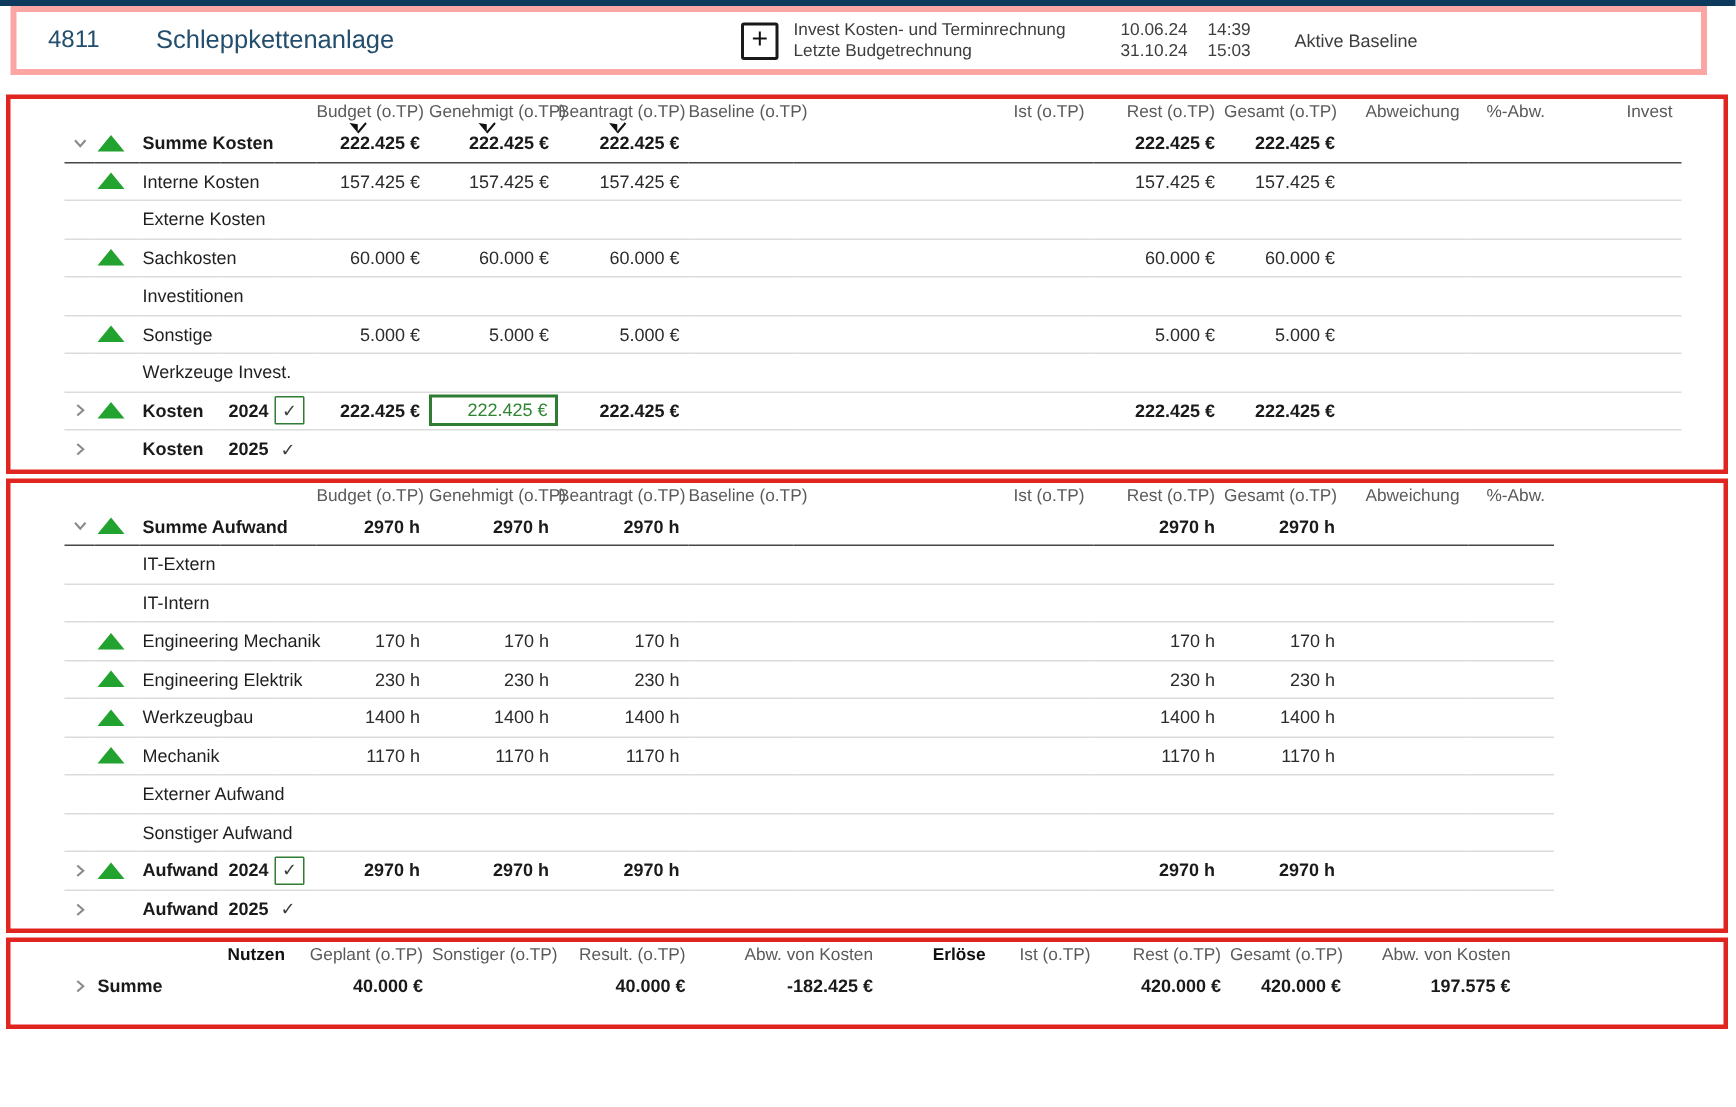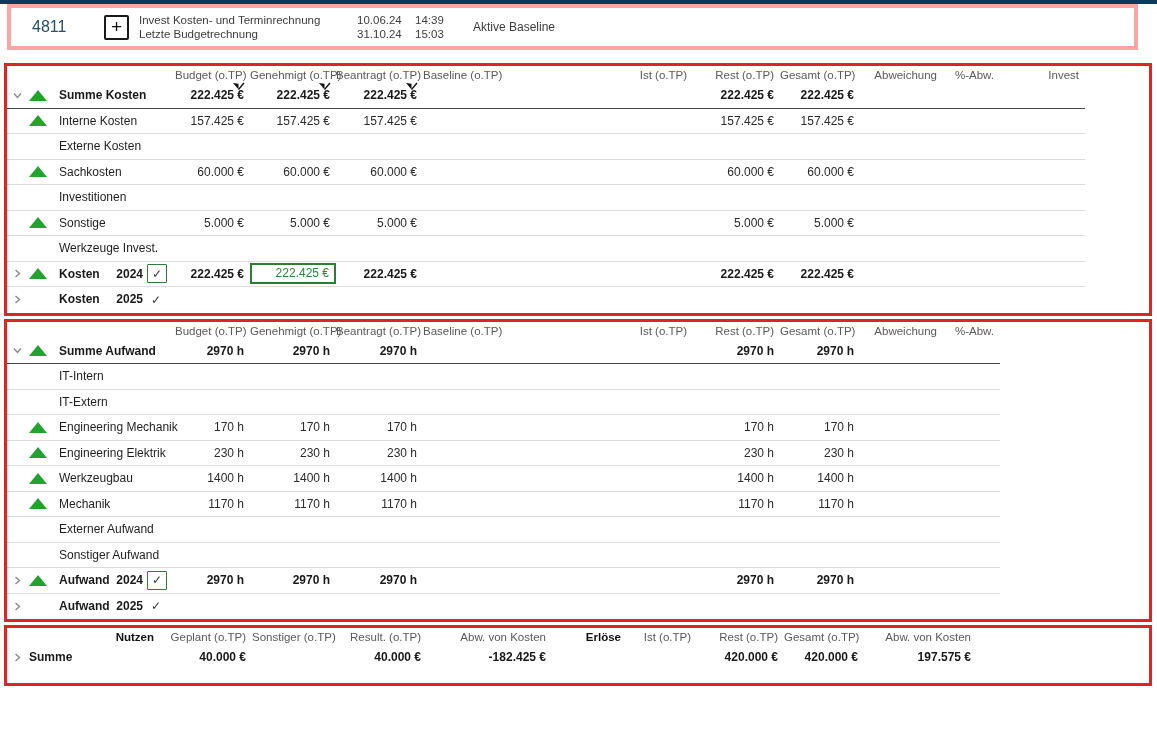--- a/index.html
+++ b/index.html
@@ -35,21 +35,21 @@
     margin-left:20px;display:grid;grid-template-columns:58px 42px;
     font-size:11.5px;line-height:14px;color:#3d3d3d;
   }
   .baseline{margin-left:16px;font-size:12px;color:#3d3d3d;}
   
   .pin{position:absolute;top:79px;width:13px;height:12px;}
   
   .rtable{border:3px solid #e0241f;margin:0 5px 3px 4px;background:#fff;}
   .t1{margin-top:13px;}
   .benefit-pad{padding-bottom:12px;}
-  .trow{display:grid;align-items:stretch;}
+  .trow{display:grid;align-items:stretch;padding-left:36px;}
   .grid-cost  {grid-template-columns:20px 30px 54px 36px 28px 75px 86px 87px 70px 200px 87px 80px 83px 57px 85px 1fr;}
   .grid-effort{grid-template-columns:20px 30px 54px 36px 28px 75px 86px 87px 70px 200px 87px 80px 83px 57px 1fr;}
   .grid-benefit{grid-template-columns:20px 133px 92px 88px 87px 125px 75px 70px 87px 80px 113px 1fr;}
   .thead{height:17px;}
   .hc{
     font-size:11.5px;color:#5a5a5a;text-align:right;padding:3px 6px 0 0;
     white-space:nowrap;overflow:visible;
   }
   .hc.emph{color:#111;font-weight:bold;}
   .tc{
@@ -88,20 +88,21 @@
 </style>
 </head>
 <body>
 
 <div class="page">
   <div class="topbar"></div>
 
 
   <div class="phead">
     <span class="pid">4811</span>
+    <span class="pname">Schleppkettenanlage</span>
     <button class="plus">
       <span>+</span>
     </button>
     <div class="calc-labels">
       <div>Invest Kosten- und Terminrechnung</div>
       <div>Letzte Budgetrechnung</div>
     </div>
     <div class="calc-dates">
       <span>10.06.24</span>
       <span>14:39</span>
@@ -369,38 +370,38 @@
         <div class="tc val"></div>
         <div class="tc val">2970 h</div>
         <div class="tc val">2970 h</div>
         <div class="tc val"></div>
         <div class="tc val"></div>
         <div class="tc fill"></div>
       </div>
       <div class="trow grid-effort">
         <div class="tc exp"></div>
         <div class="tc stat"></div>
+        <div class="tc lab">IT-Extern</div>
+        <div class="tc yr"></div>
+        <div class="tc chk"></div>
+        <div class="tc val"></div>
+        <div class="tc val"></div>
+        <div class="tc val"></div>
+        <div class="tc val"></div>
+        <div class="tc val"></div>
+        <div class="tc val"></div>
+        <div class="tc val"></div>
+        <div class="tc val"></div>
+        <div class="tc val"></div>
+        <div class="tc fill"></div>
+      </div>
+      <div class="trow grid-effort">
+        <div class="tc exp"></div>
+        <div class="tc stat"></div>
         <div class="tc lab">IT-Intern</div>
-        <div class="tc yr"></div>
-        <div class="tc chk"></div>
-        <div class="tc val"></div>
-        <div class="tc val"></div>
-        <div class="tc val"></div>
-        <div class="tc val"></div>
-        <div class="tc val"></div>
-        <div class="tc val"></div>
-        <div class="tc val"></div>
-        <div class="tc val"></div>
-        <div class="tc val"></div>
-        <div class="tc fill"></div>
-      </div>
-      <div class="trow grid-effort">
-        <div class="tc exp"></div>
-        <div class="tc stat"></div>
-        <div class="tc lab">IT-Extern</div>
         <div class="tc yr"></div>
         <div class="tc chk"></div>
         <div class="tc val"></div>
         <div class="tc val"></div>
         <div class="tc val"></div>
         <div class="tc val"></div>
         <div class="tc val"></div>
         <div class="tc val"></div>
         <div class="tc val"></div>
         <div class="tc val"></div>

